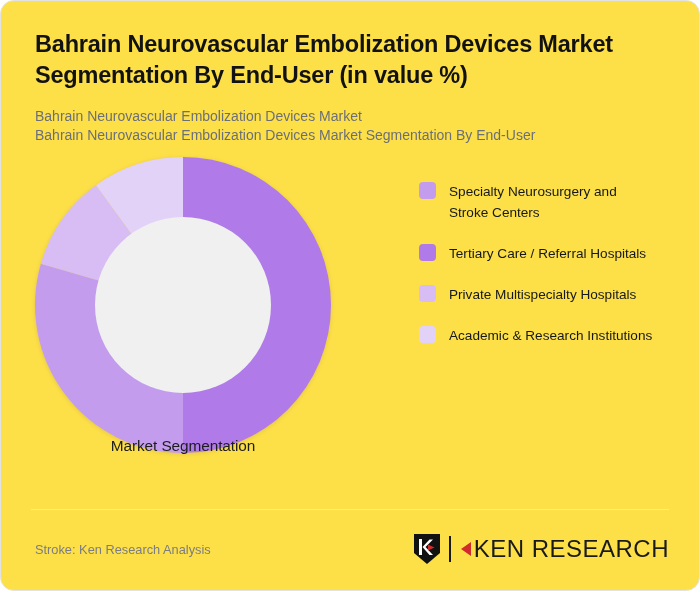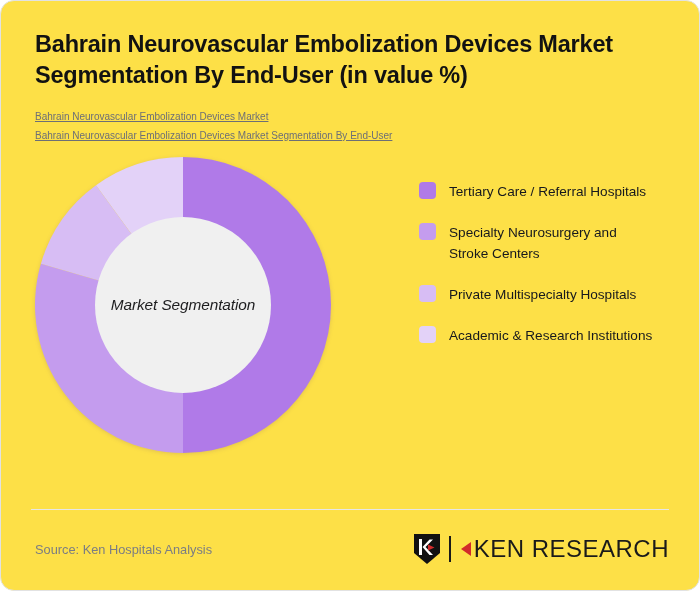--- a/index.html
+++ b/index.html
@@ -34,24 +34,23 @@
     font-weight: bold;
     color: #121212;
     letter-spacing: -0.2px;
     margin: 0;
     max-width: 640px;
   }
   .subtitles {
     margin-top: 16px;
   }
   .subtitle {
-    font-size: 10px;
+    font-size: 14px;
     line-height: 19px;
     color: #6d6f76;
-    text-decoration: underline;
   }
 
   
   .body {
     position: relative;
     height: 340px;
   }
 
   
   .donut-wrap {
@@ -67,24 +66,23 @@
     height: 300px;
     filter: drop-shadow(0 1px 2px rgba(80,50,120,0.16));
   }
   .donut-hole-label {
     position: absolute;
     left: 0;
     top: 0;
     width: 300px;
     height: 300px;
     display: flex;
-    align-items: center;
+    align-items: flex-end;
     justify-content: center;
     pointer-events: none;
-    font-style: italic;
   }
   .donut-hole-label span {
     font-size: 15.4px;
     color: #1d1d1f;
     letter-spacing: -0.1px;
   }
 
   
   .legend {
     position: absolute;
@@ -183,43 +181,43 @@
           </g>
         <circle cx="150" cy="150" r="88" fill="#f0f0f0"></circle>
       </svg>
       <div class="donut-hole-label">
         <span>Market Segmentation</span>
       </div>
     </div>
 
     <div class="legend" id="legend">
         <div class="legend-item">
+          <span class="legend-swatch" style="background: rgb(196, 156, 238);"></span>
+          <span class="legend-label">Specialty Neurosurgery and Stroke Centers</span>
+        </div>
+        <div class="legend-item">
           <span class="legend-swatch" style="background: rgb(176, 122, 232);"></span>
           <span class="legend-label">Tertiary Care / Referral Hospitals</span>
         </div>
         <div class="legend-item">
-          <span class="legend-swatch" style="background: rgb(196, 156, 238);"></span>
-          <span class="legend-label">Specialty Neurosurgery and Stroke Centers</span>
-        </div>
-        <div class="legend-item">
           <span class="legend-swatch" style="background: rgb(215, 189, 244);"></span>
           <span class="legend-label">Private Multispecialty Hospitals</span>
         </div>
         <div class="legend-item">
           <span class="legend-swatch" style="background: rgb(227, 210, 248);"></span>
           <span class="legend-label">Academic &amp; Research Institutions</span>
         </div>
       </div>
 
   </div>
 
   <div class="footer-rule"></div>
 
   <div class="footer">
-    <div class="source-text">Source: Ken Hospitals Analysis</div>
+    <div class="source-text">Stroke: Ken Research Analysis</div>
     <div class="brand">
       <svg class="brand-mark" width="30" height="34" viewBox="0 0 30 34">
         <path d="M2 2 H28 V21 L15 32 L2 21 Z" fill="#111111"></path>
         <path d="M7 7 H10 V23 H7 Z" fill="#ffffff"></path>
         <path d="M10.5 15 L17.5 7.5 H21 L13.5 15 L21 23 H17.5 Z" fill="#ffffff"></path>
         <path d="M16 12.5 L22.5 15.5 L16 18.5 Z" fill="#d22b2b"></path>
       </svg>
       <div class="brand-divider"></div>
       <div class="brand-name">
         <svg width="16" height="22" viewBox="0 0 16 22">

